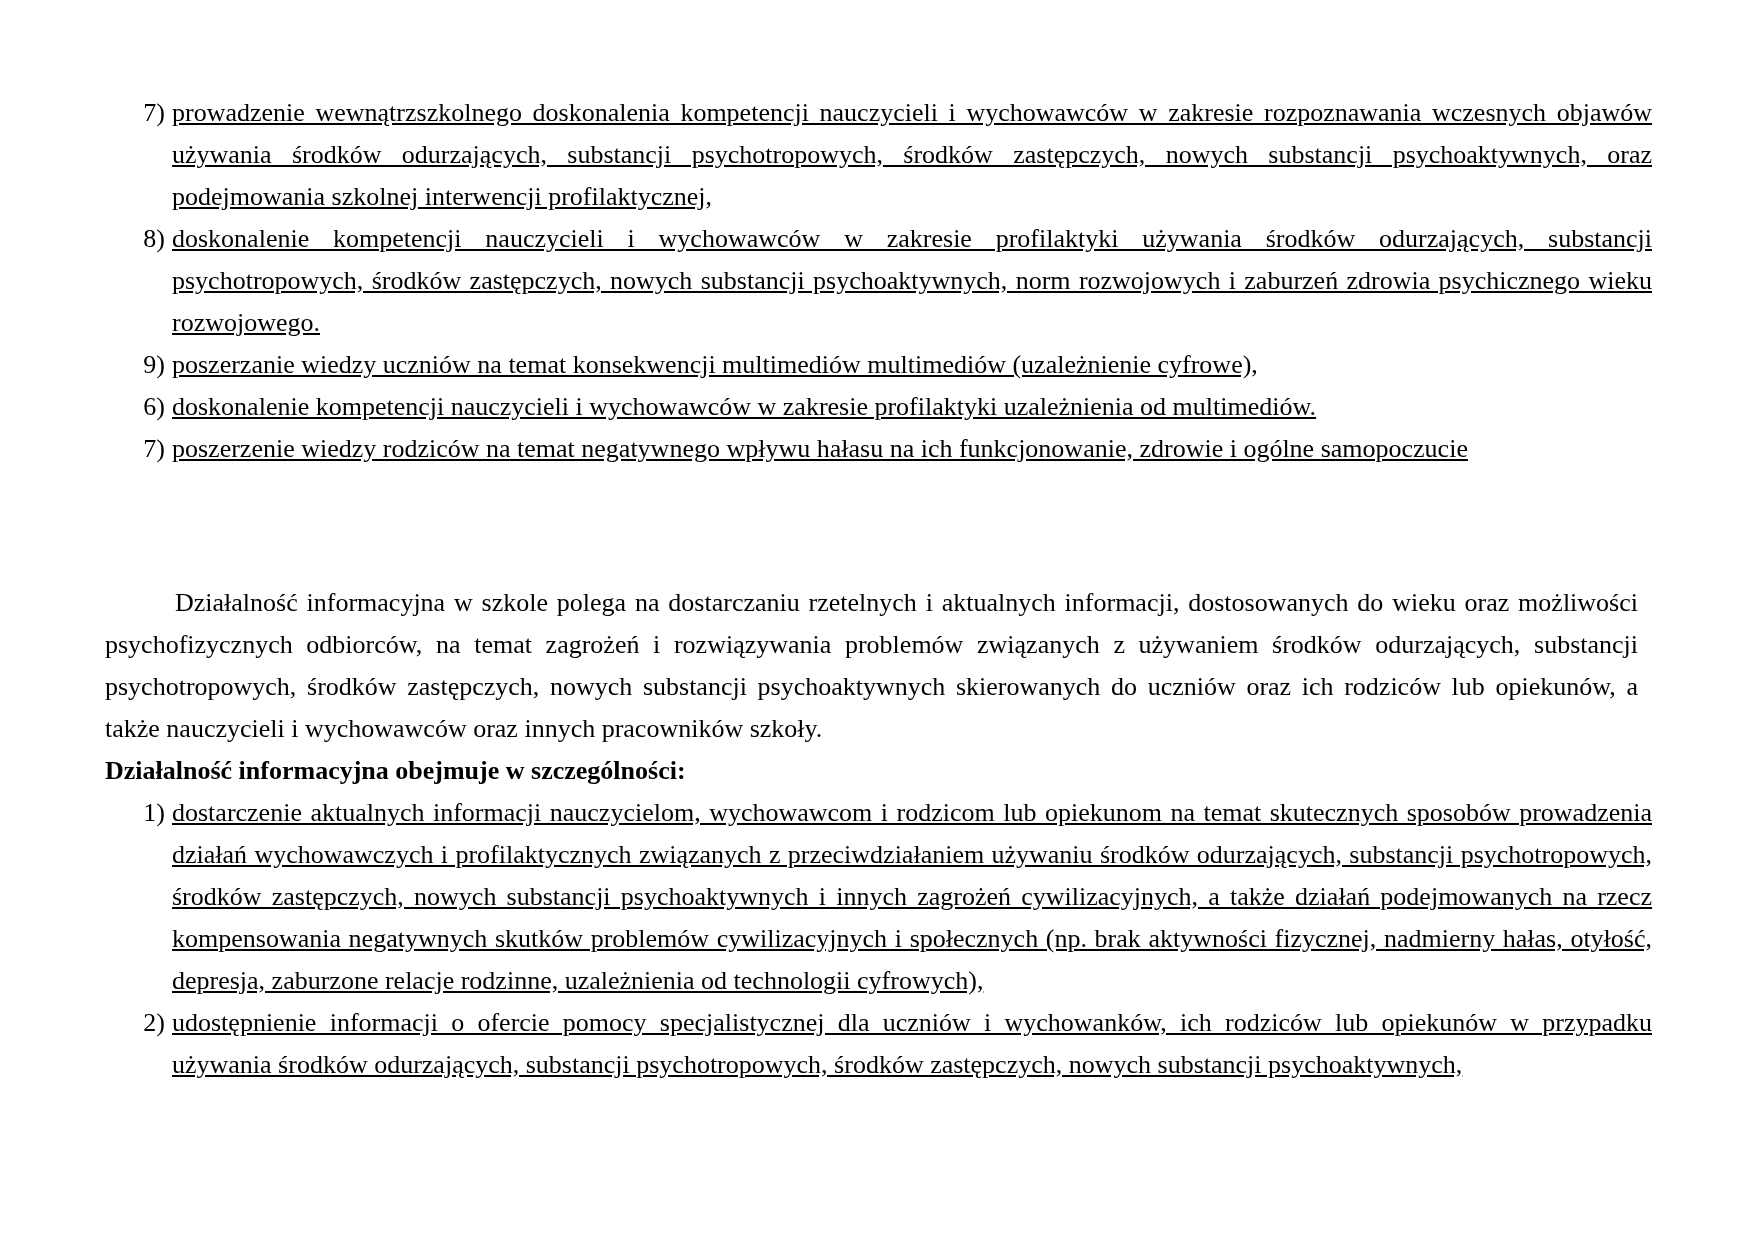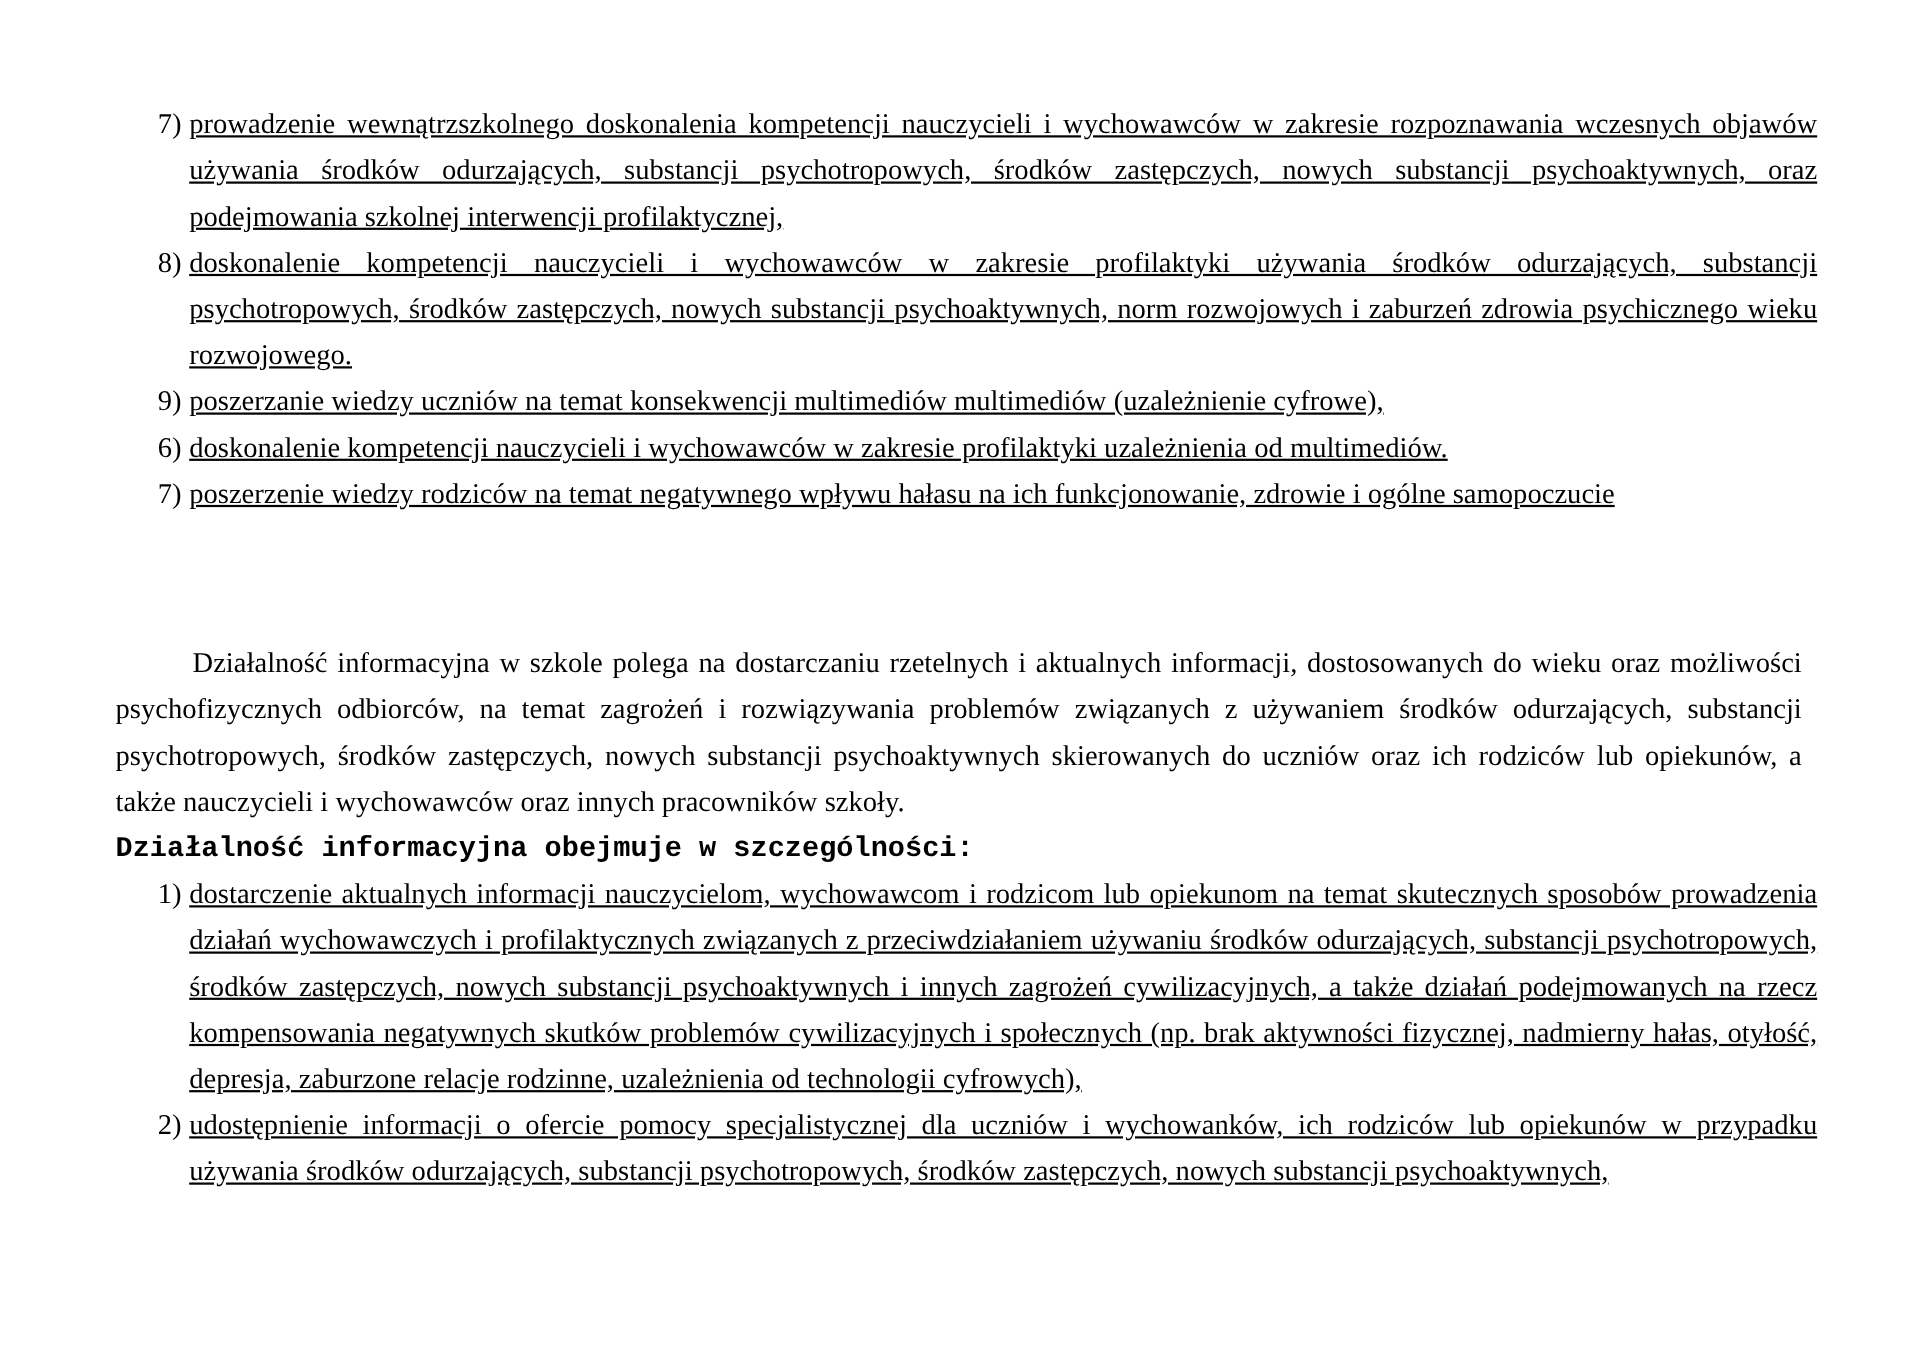--- a/index.html
+++ b/index.html
@@ -44,21 +44,20 @@
     margin: 112px 14px 0 0;
     text-align: justify;
     text-indent: 70px;
   }
   .section-heading {
     margin: 0;
     font-size: 26px;
     line-height: 42px;
     font-weight: bold;
     text-align: left;
-    font-family: Liberation Mono, monospace;
   }
 </style>
 </head>
 <body>
 
 <div class="page">
 
   <div class="numlist">
     <div class="list-item">
       <span class="num">7)</span>

